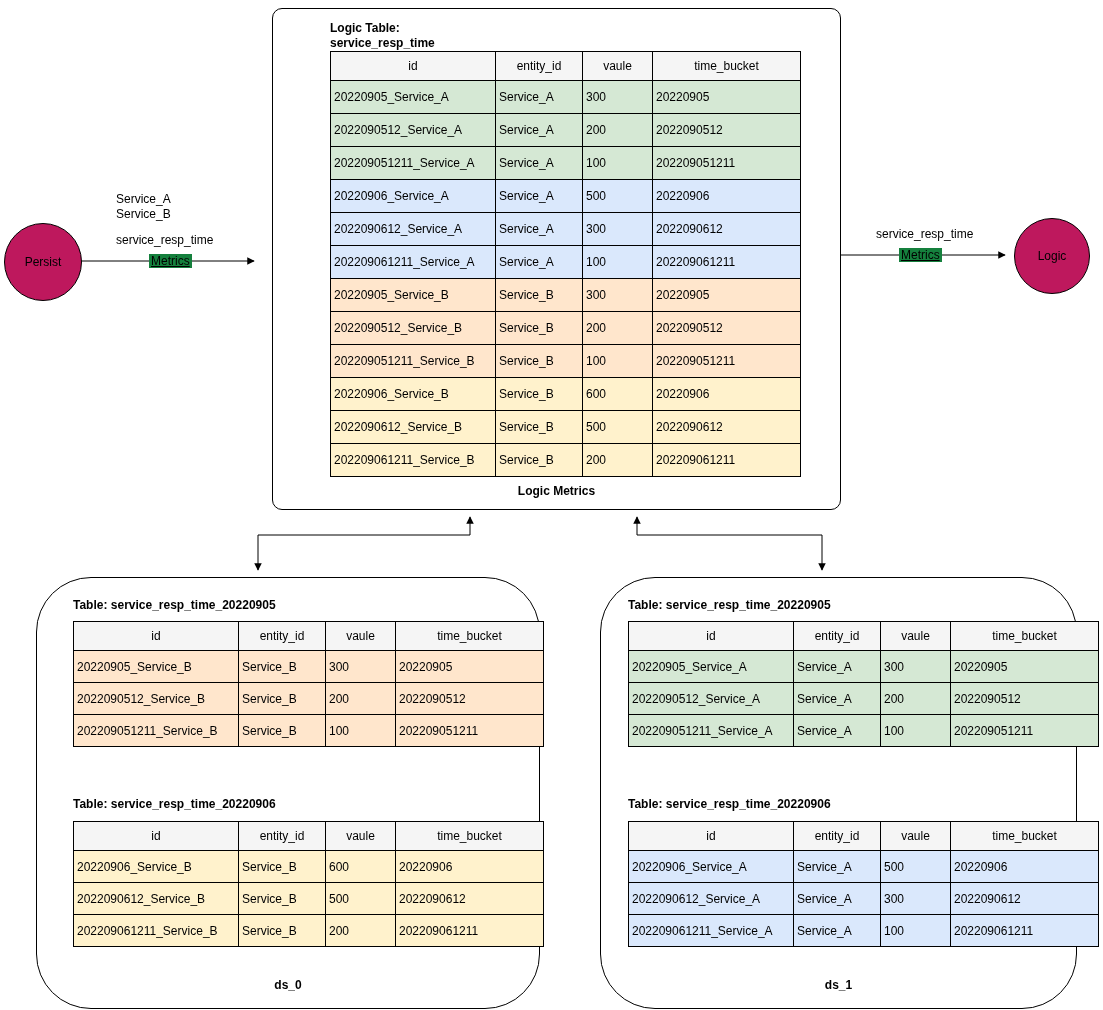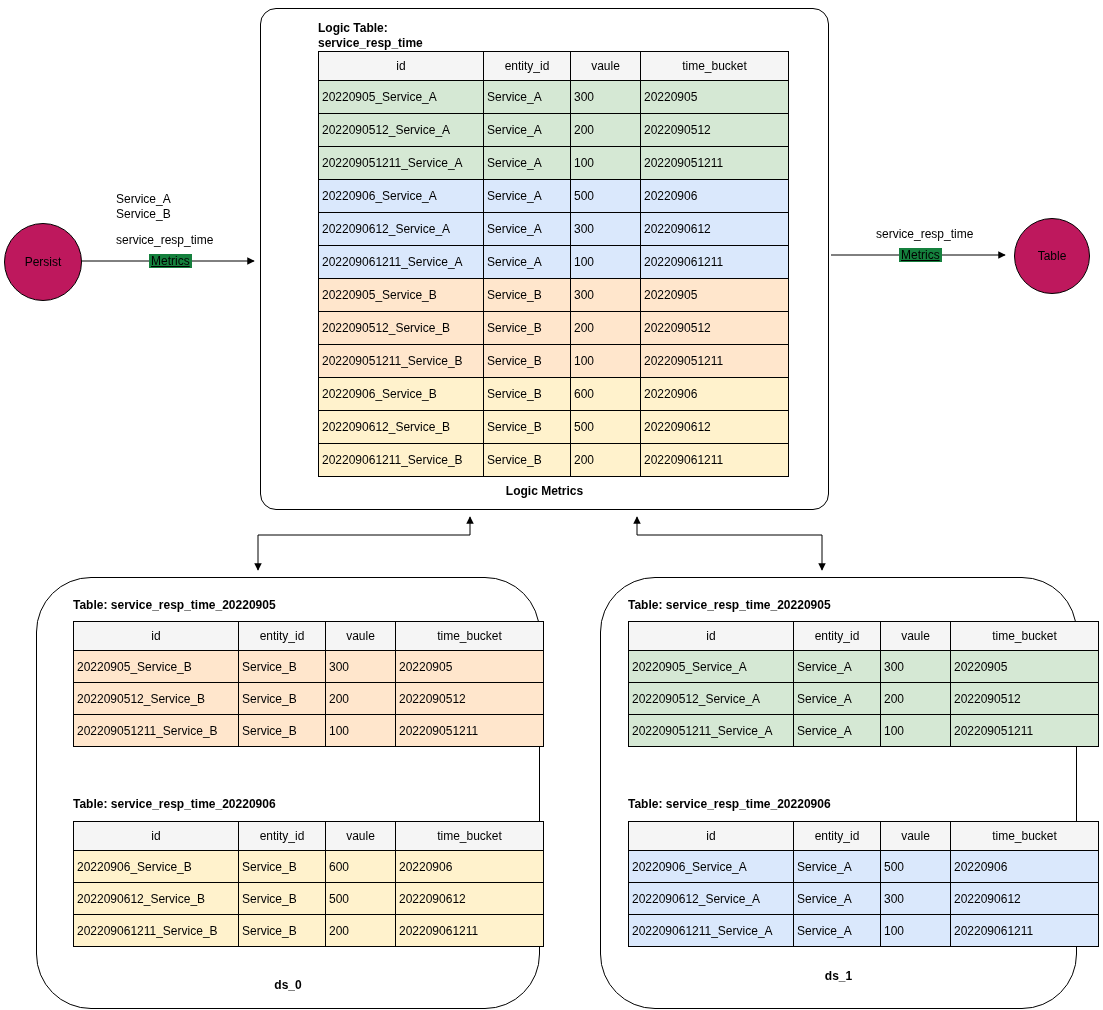--- a/index.html
+++ b/index.html
@@ -12,21 +12,21 @@
     font-size:12px;color:#000;
     overflow:hidden;
   }
   .connectors{position:absolute;left:0;top:0;width:1103px;height:1010px;pointer-events:none;}
 
   .rounded-box{
     position:absolute;
     border:1px solid #000;
     background:#fff;
   }
-  #logic-db{left:260px;top:8px;width:567px;height:500px;border-radius:16px;}
+  #logic-db{left:272px;top:8px;width:567px;height:500px;border-radius:10px;}
   #ds0{left:36px;top:577px;width:502px;height:430px;border-radius:55px;}
   #ds1{left:600px;top:577px;width:475px;height:430px;border-radius:55px;}
 
   .circle-node{
     position:absolute;
     border:1px solid #000;border-radius:50%;
     display:flex;align-items:center;justify-content:center;
     background:#be185d;
   }
   #persist{left:4px;top:223px;width:76px;height:76px;}
@@ -76,21 +76,21 @@
 
   <div class="circle-node" id="persist">
     <span>Persist</span>
   </div>
   <div class="float-label" style="left:116px;top:192px;">Service_A</div>
   <div class="float-label" style="left:116px;top:207px;">Service_B</div>
   <div class="float-label" style="left:116px;top:233px;">service_resp_time</div>
   <div class="float-label on-line" style="left:149px;top:254px;">Metrics</div>
 
   <div class="circle-node" id="query">
-    <span>Table</span>
+    <span>Logic</span>
   </div>
   <div class="float-label" style="left:876px;top:227px;">service_resp_time</div>
   <div class="float-label on-line" style="left:899px;top:248px;">Metrics</div>
 
   <div class="rounded-box" id="logic-db">
     <div class="tbl-title" style="left:57px;top:12px;">Logic Table:</div>
     <div class="tbl-title" style="left:57px;top:27px;">service_resp_time</div>
     <table class="data logic" style="left:57px;top:42px;">
         <thead>
           <tr>
@@ -300,16 +300,16 @@
             <td>2022090612</td>
           </tr>
           <tr style="background: rgb(218, 232, 252);">
             <td>202209061211_Service_A</td>
             <td>Service_A</td>
             <td>100</td>
             <td>202209061211</td>
           </tr>
         </tbody>
       </table>
-    <div class="footer-label" style="top:391px;">ds_1</div>
+    <div class="footer-label" style="top:400px;">ds_1</div>
   </div>
 
 </div>
 
 </body></html>

